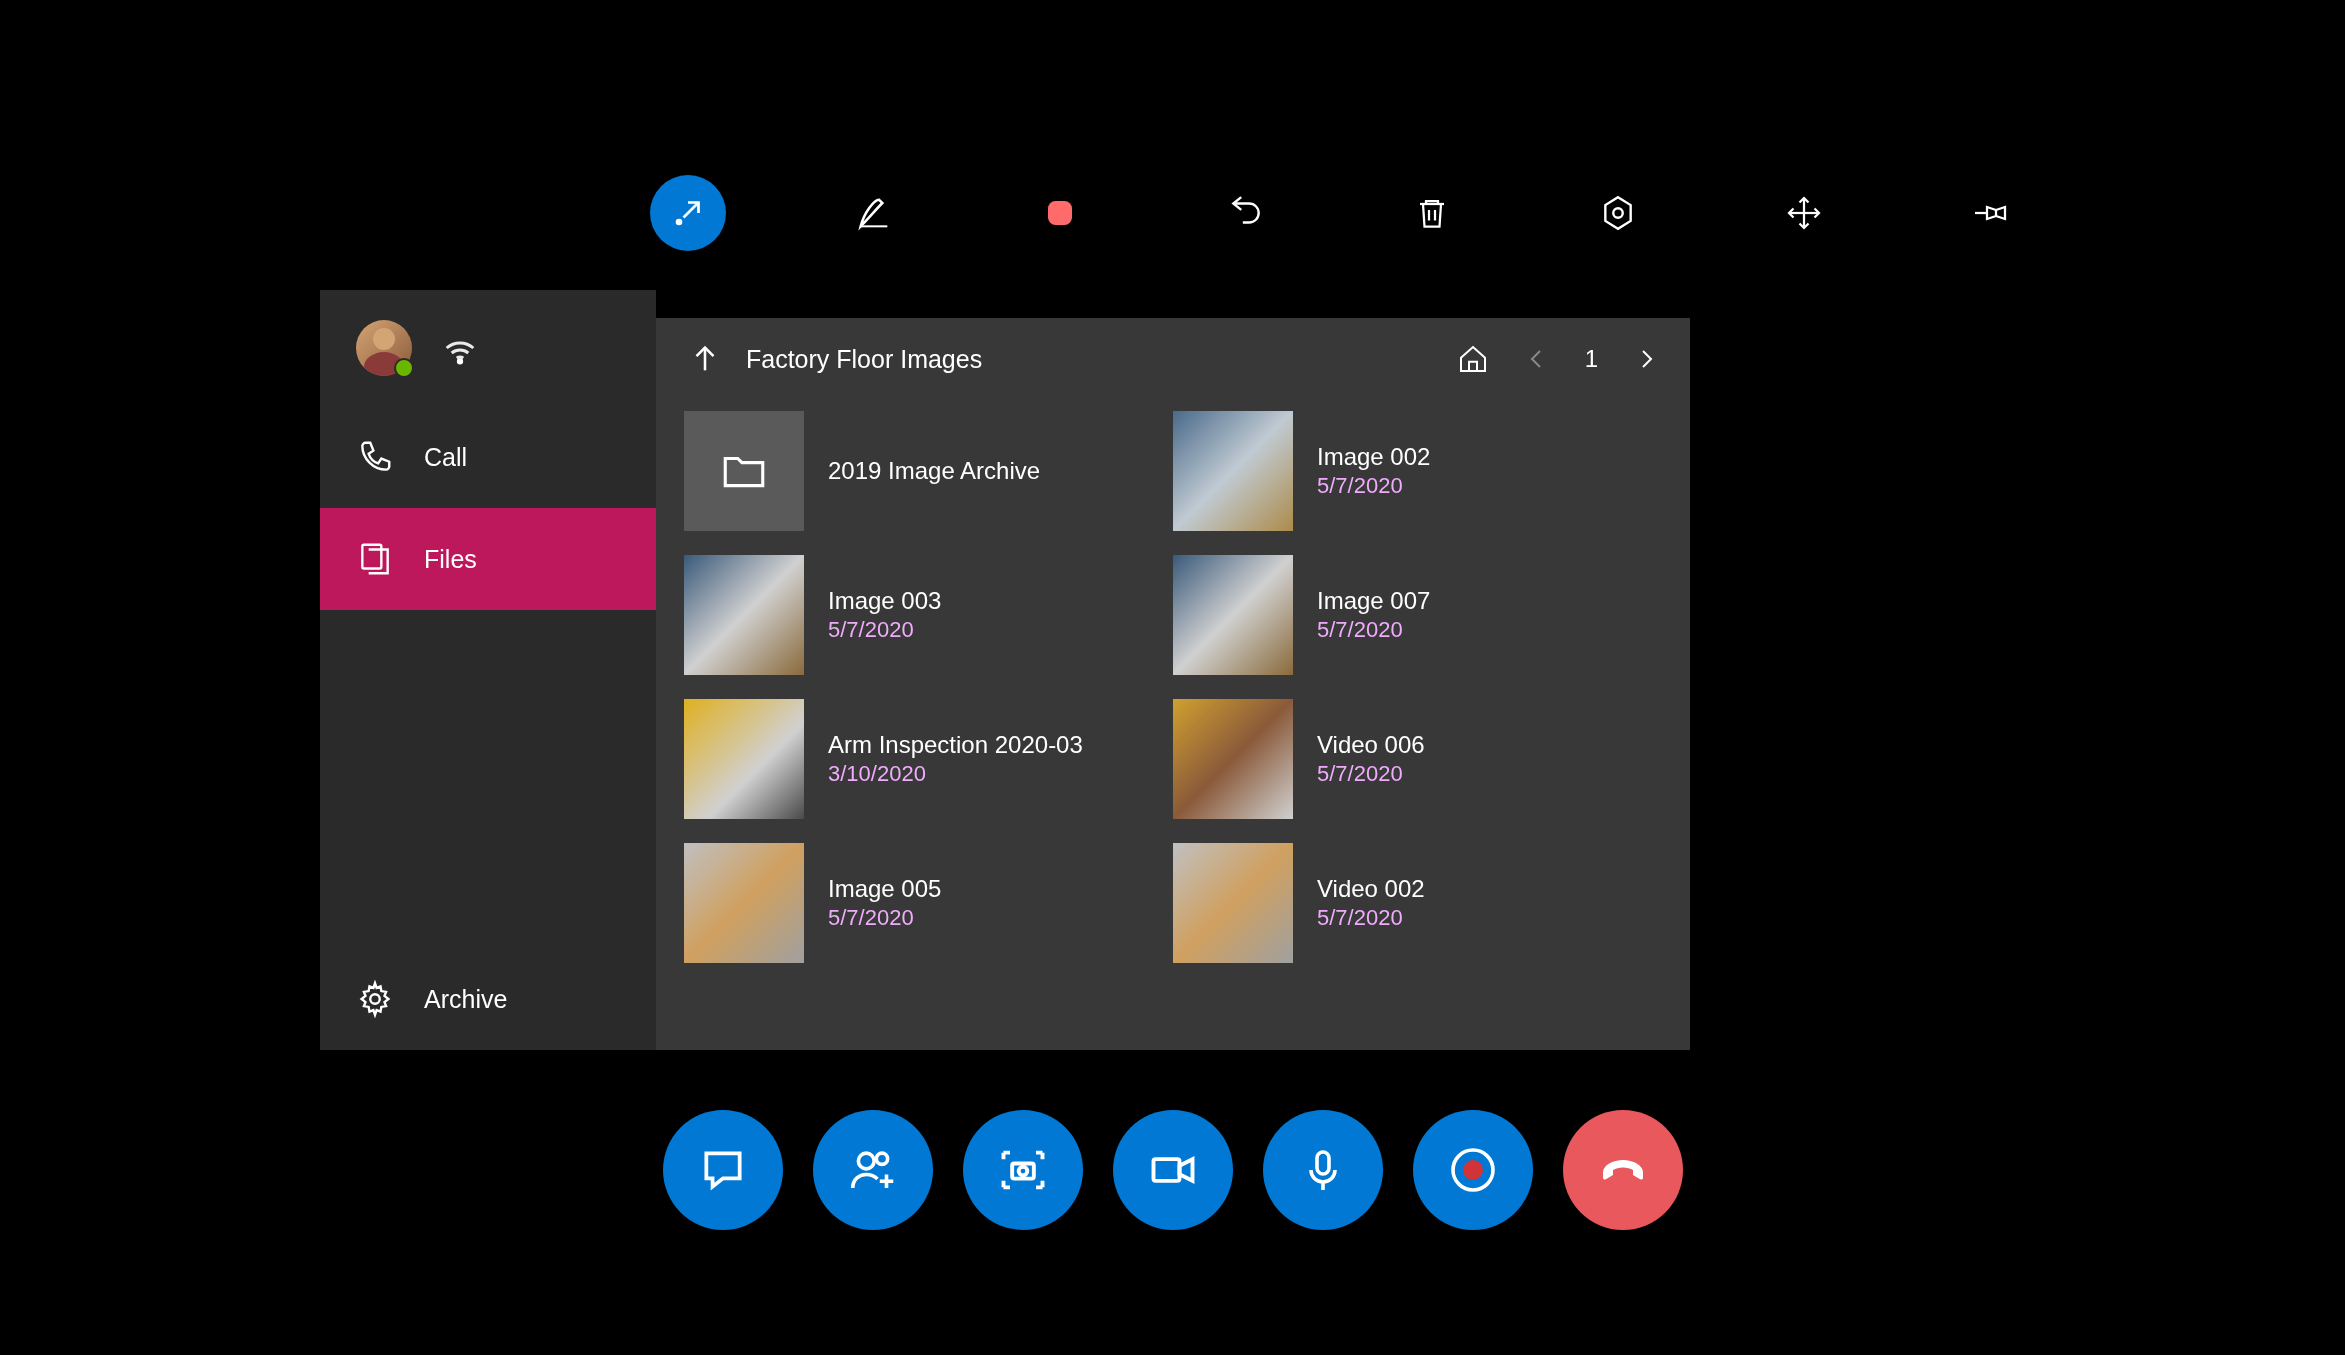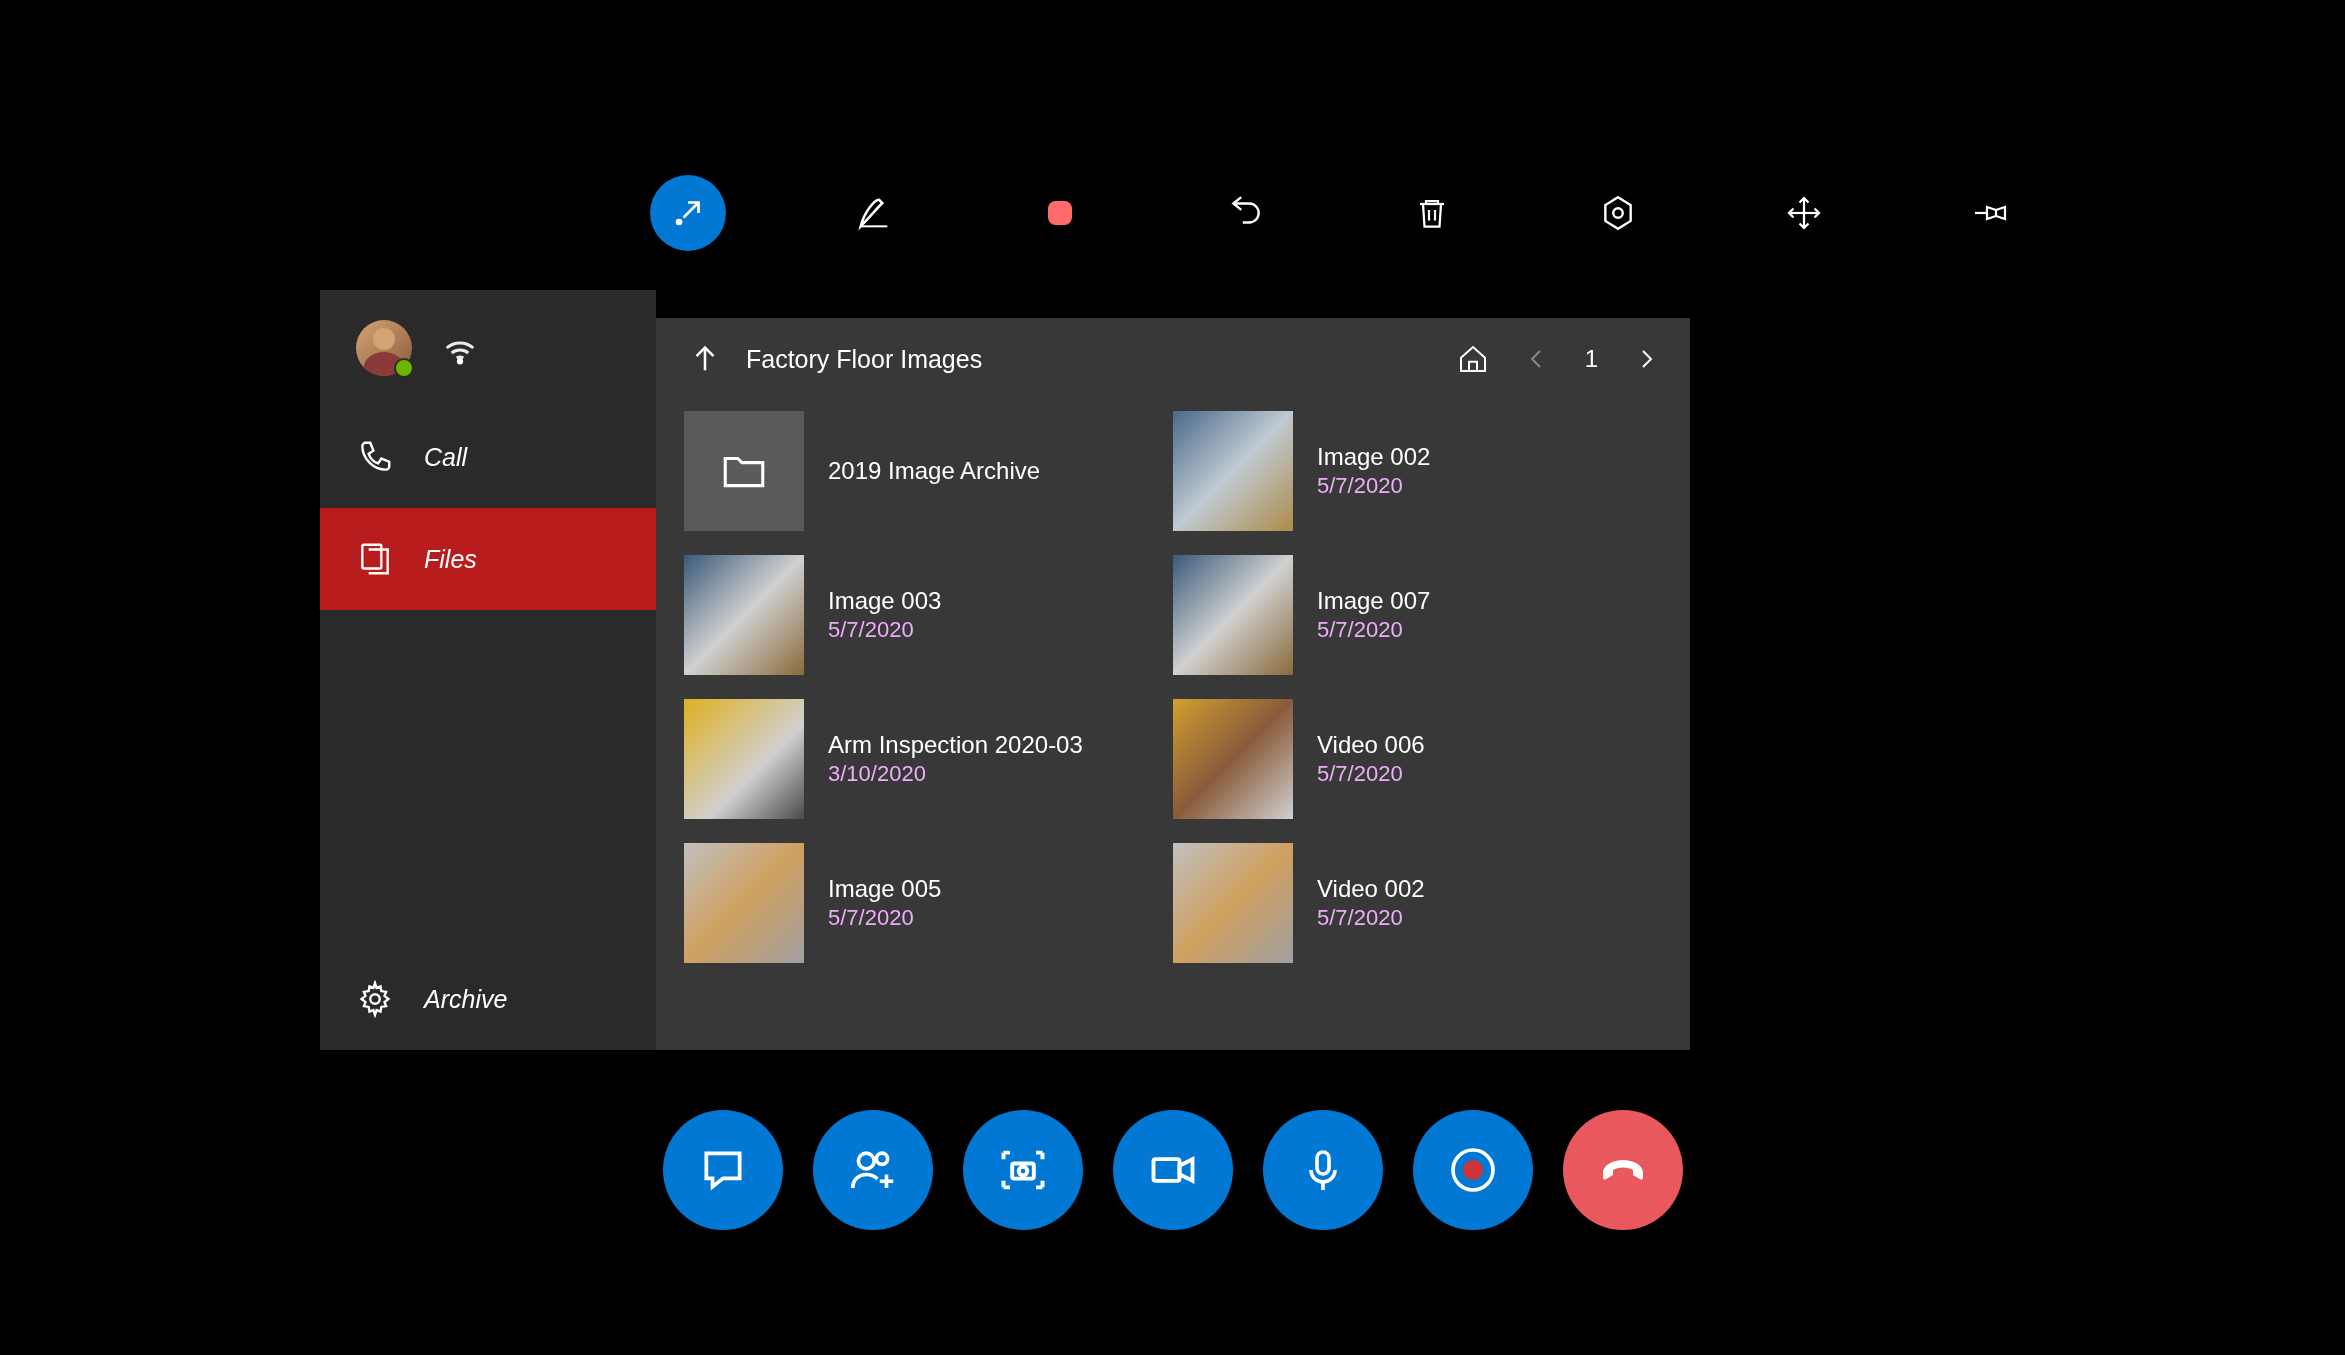--- a/index.html
+++ b/index.html
@@ -55,21 +55,20 @@
       width: 1370px;
       height: 760px;
       display: flex;
     }
 
     .sidebar {
       width: 336px;
       background: #2a2a2a;
       display: flex;
       flex-direction: column;
-      font-style: italic;
     }
 
     .sidebar-header {
       padding: 30px 36px;
       display: flex;
       align-items: center;
       gap: 28px;
     }
 
     .avatar-wrapper {
@@ -127,21 +126,21 @@
       display: flex;
       align-items: center;
       padding-left: 36px;
       gap: 30px;
       cursor: pointer;
       color: #fff;
       font-size: 25px;
     }
 
     .sidebar-item.active {
-      background: #b91c1c;
+      background: #be185d;
     }
 
     .sidebar-item svg {
       flex-shrink: 0;
     }
 
     .sidebar-spacer {
       flex: 1;
     }
 

